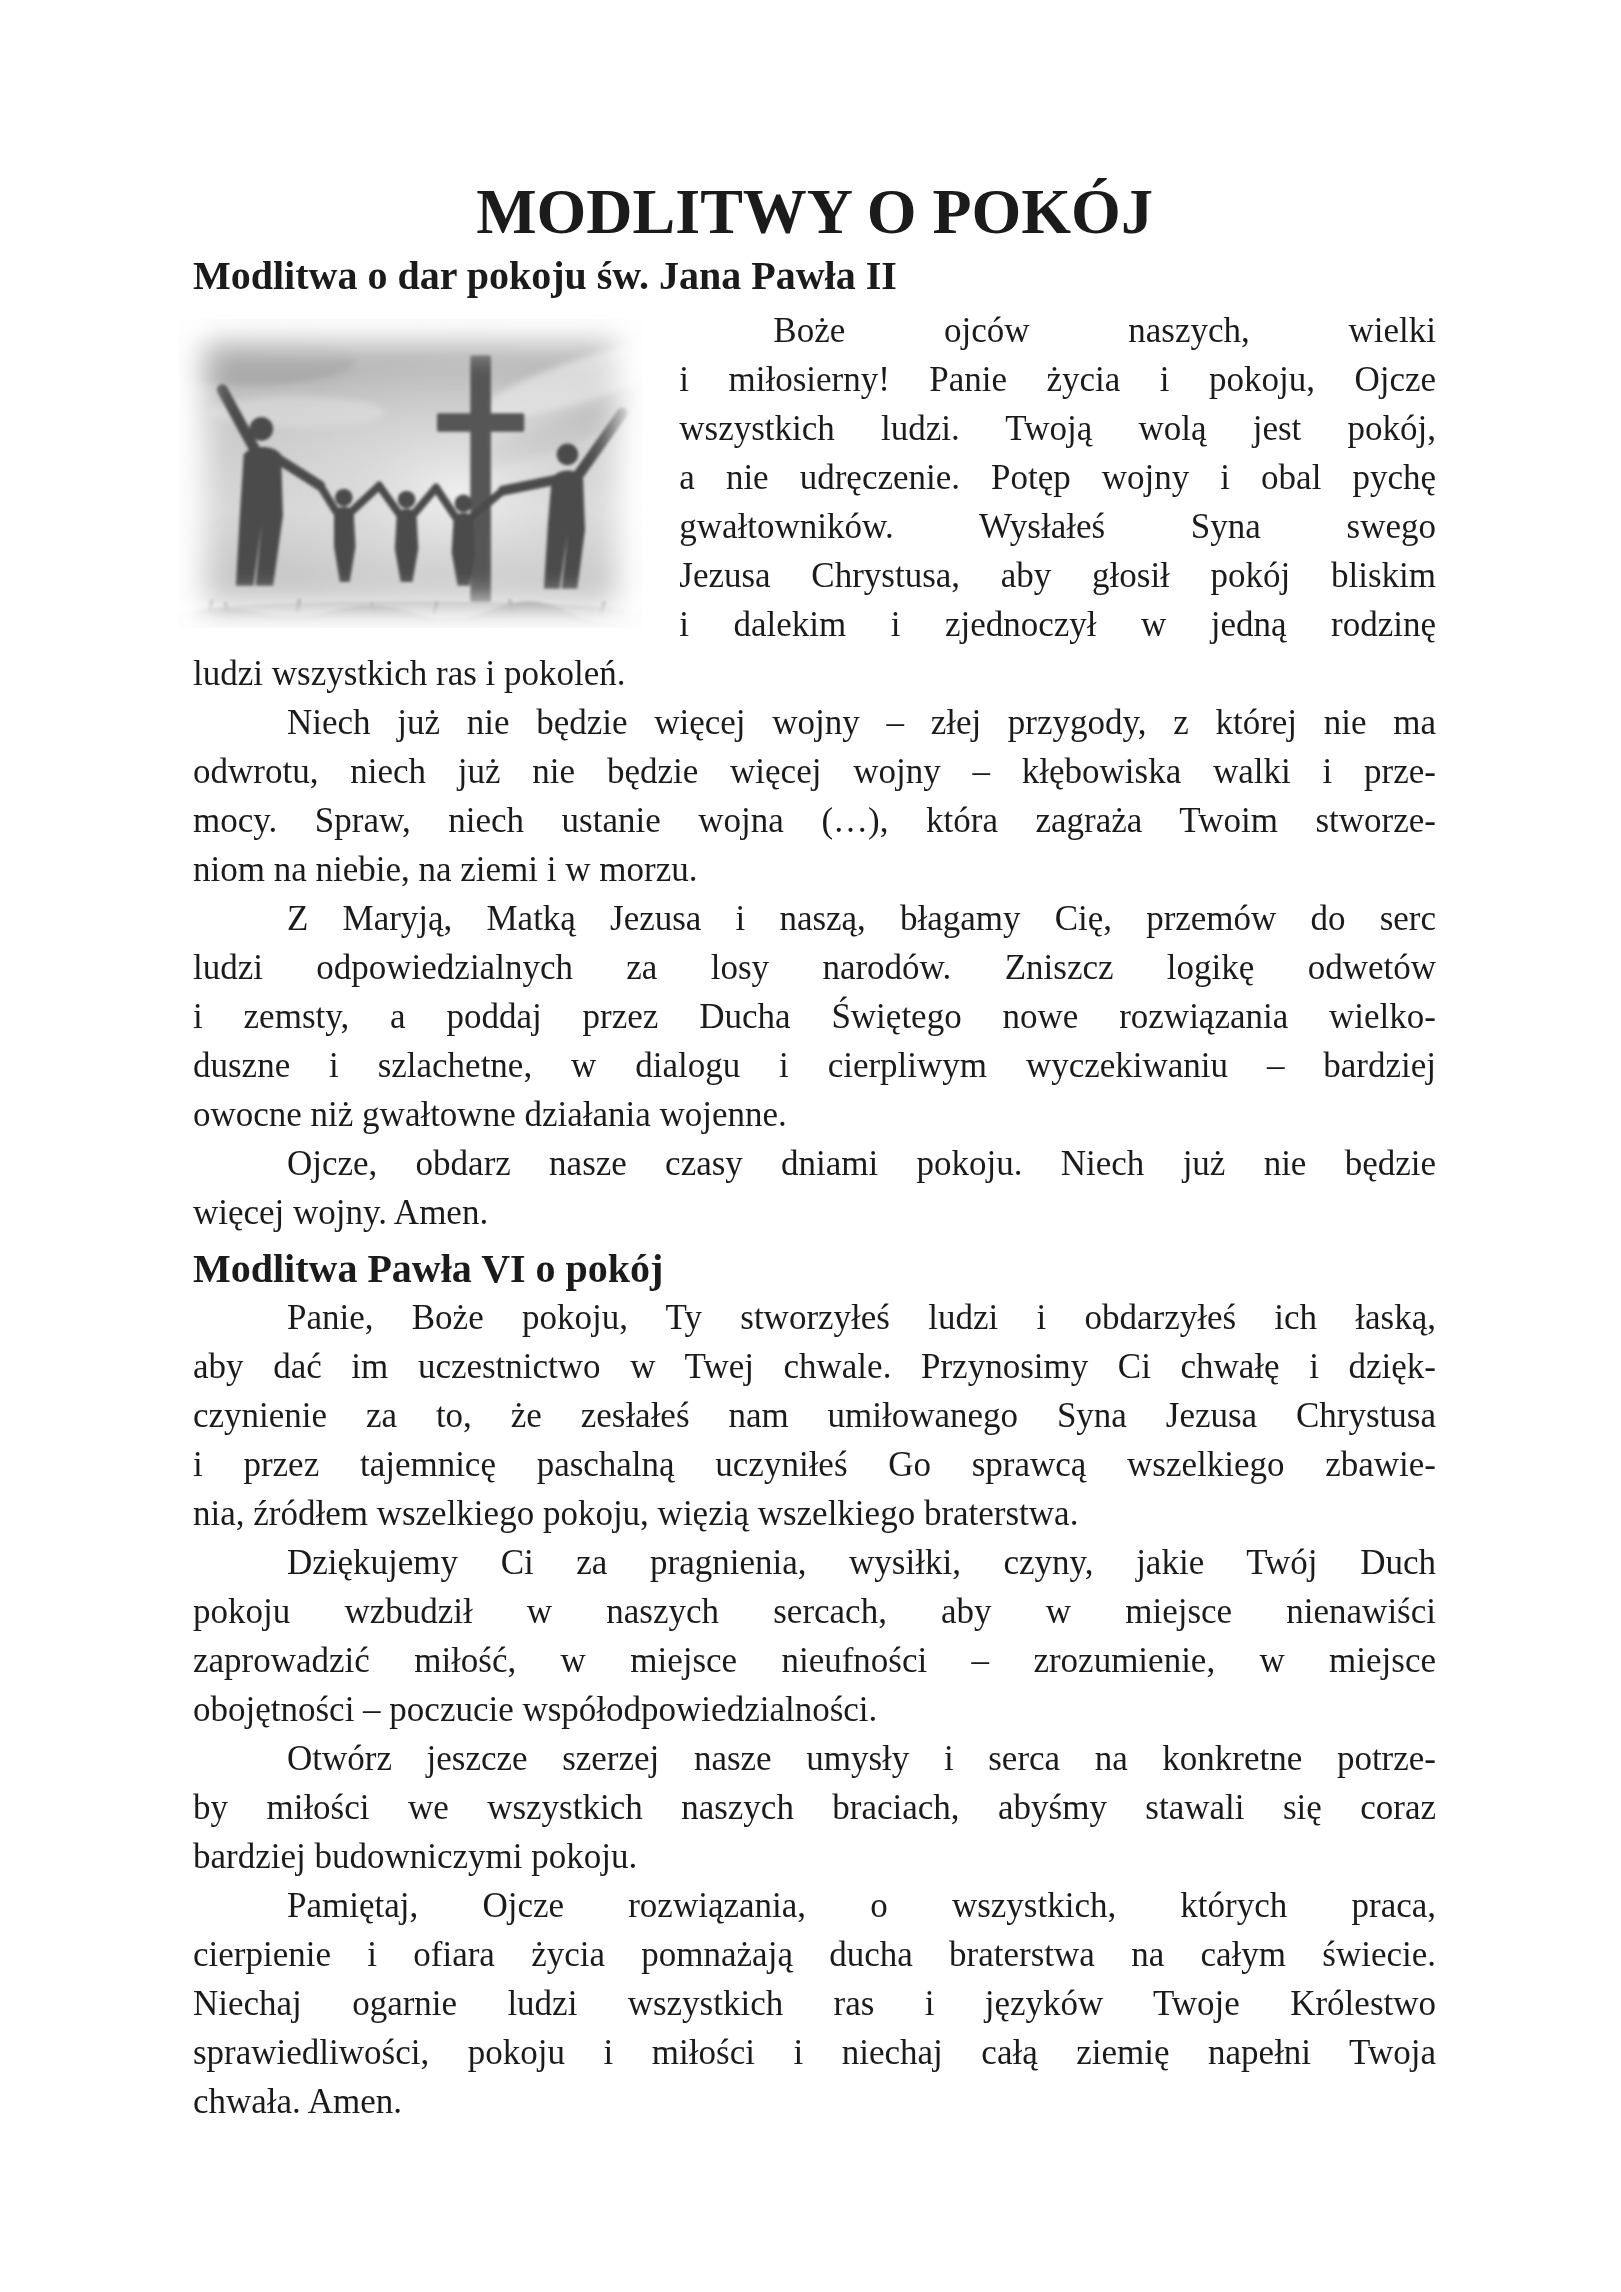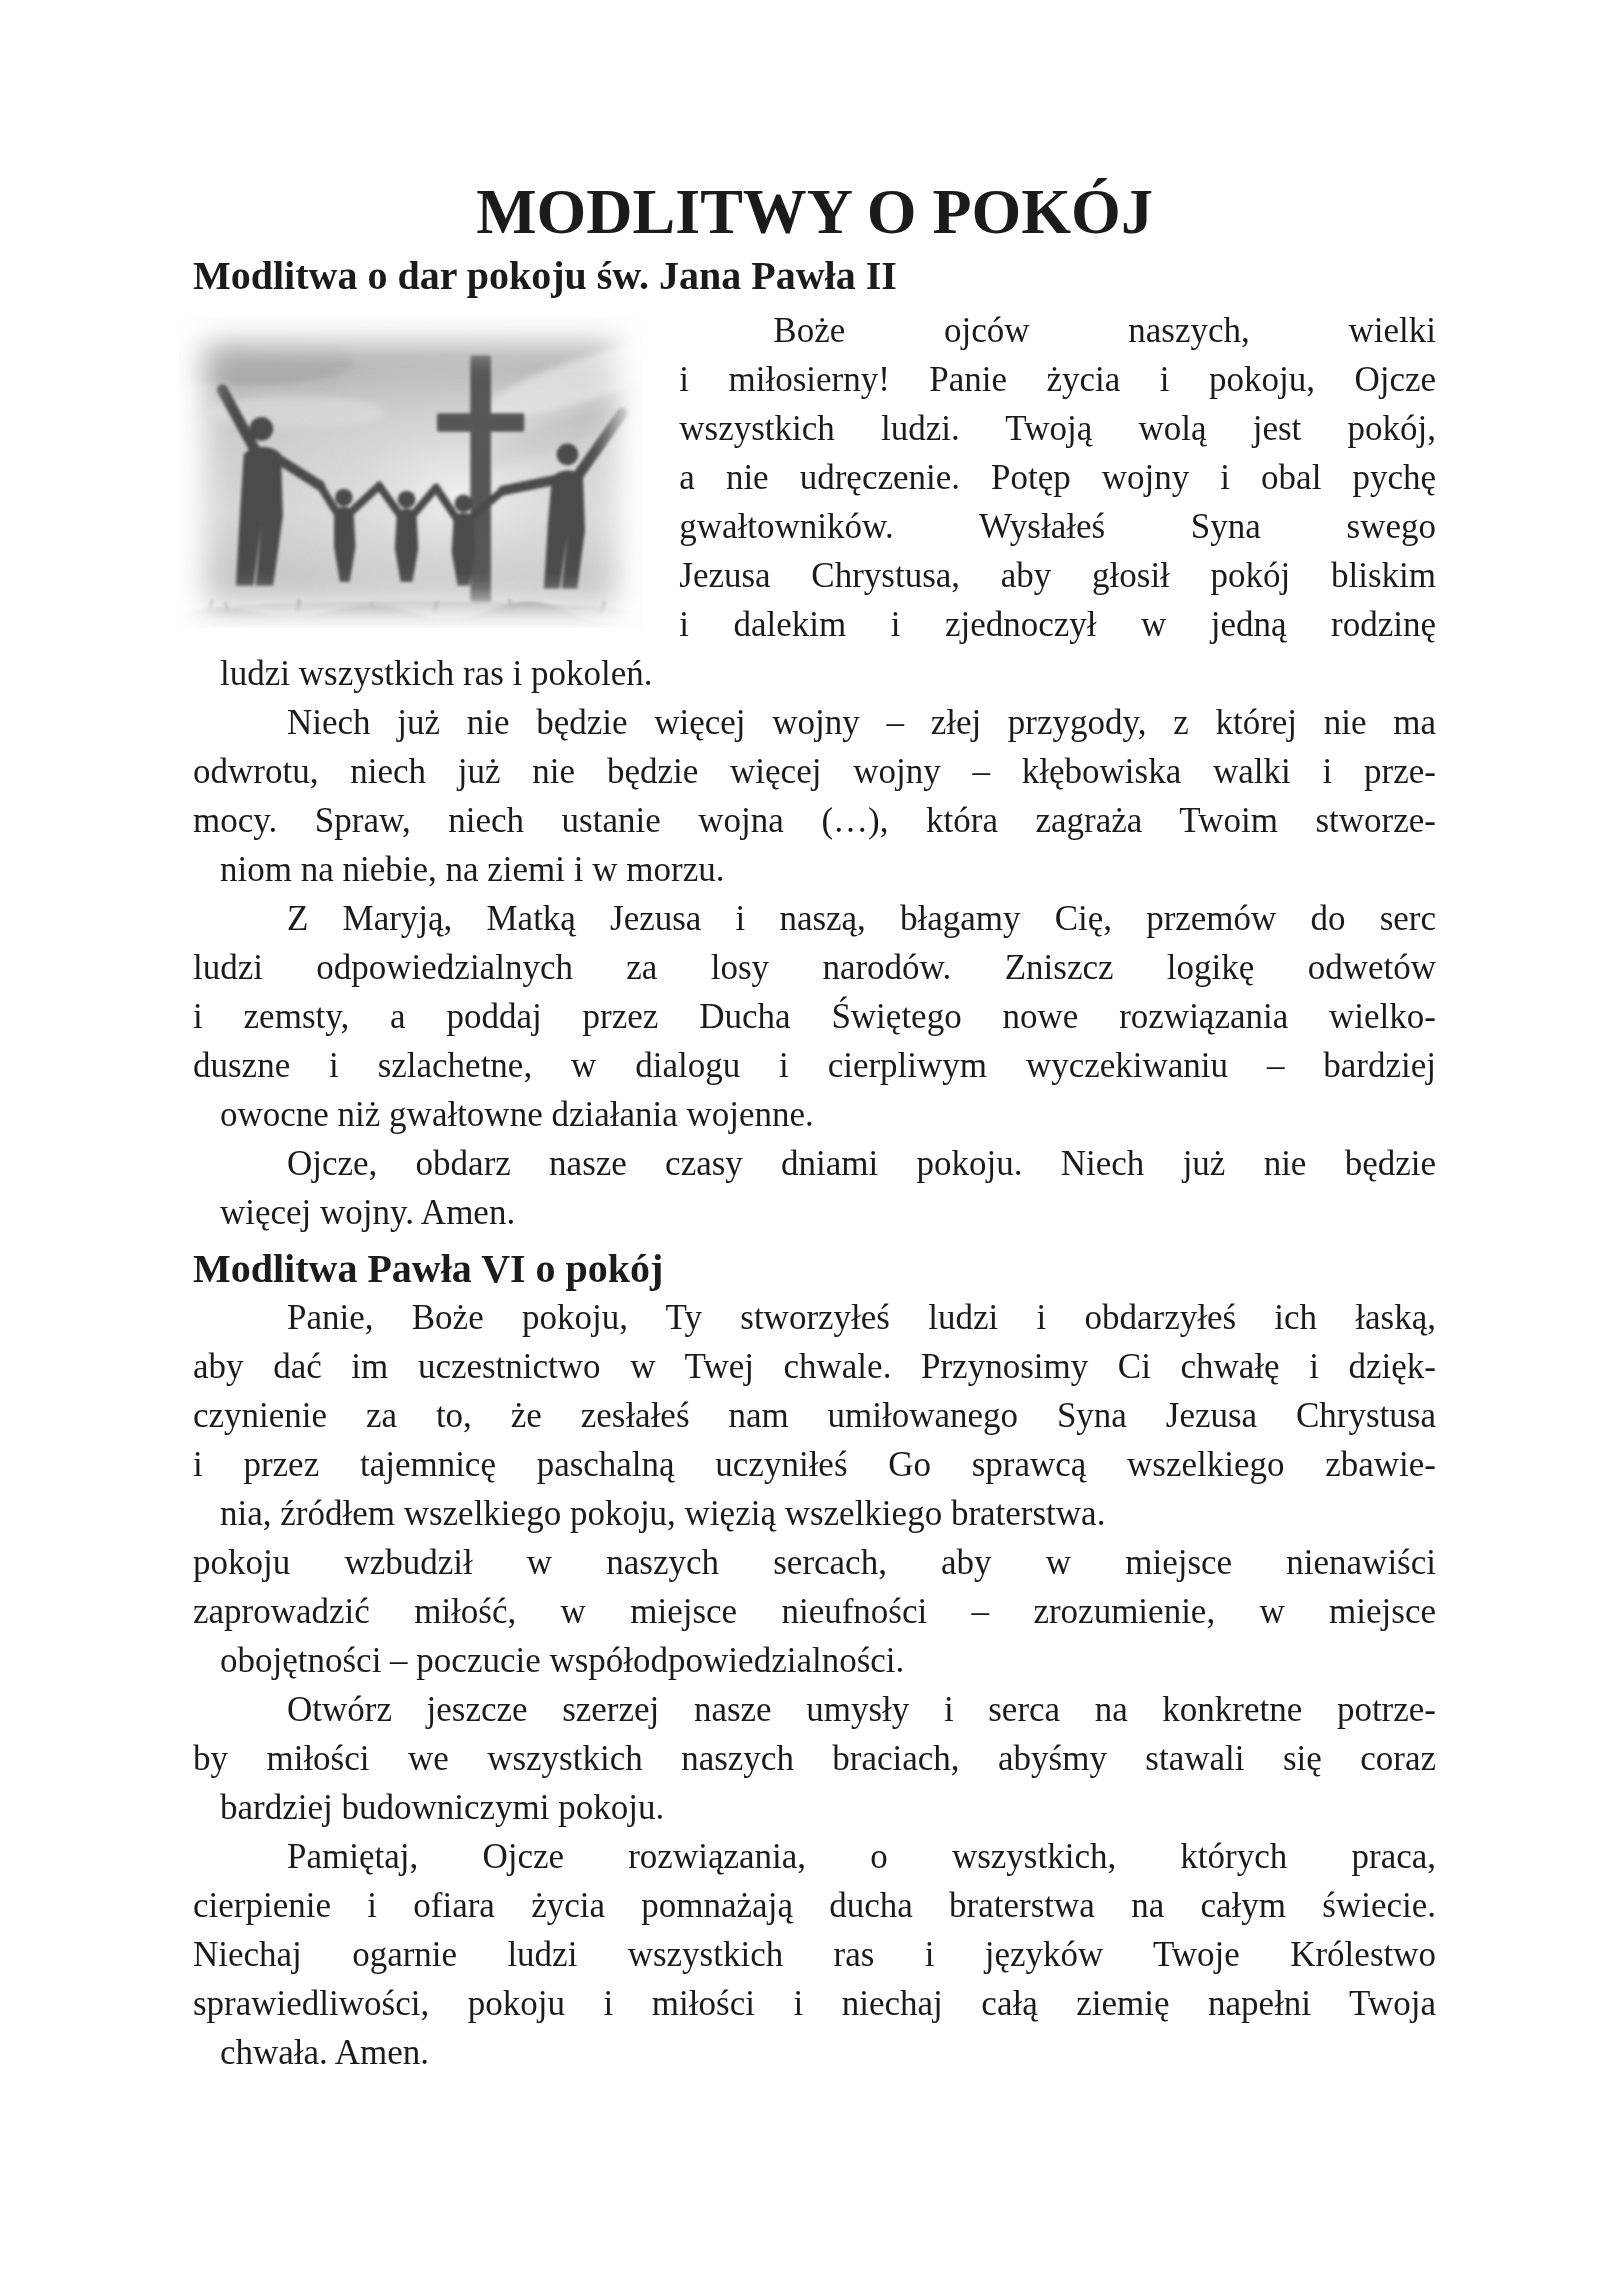--- a/index.html
+++ b/index.html
@@ -34,21 +34,21 @@
   }
   .flow { }
   .line {
     font-size: 35px;
     line-height: 49px;
     text-align: justify;
     text-align-last: justify;
     text-justify: inter-word;
   }
   .line.indent { text-indent: 94px; }
-  .line.last { text-align-last: left; margin-left: 27px; }
+  .line.last { text-align-last: left; }
   figure.prayer-photo {
     float: left;
     width: 463px; height: 309px;
     margin: 13.7px 37px 9.8px -13.7px;
     padding: 0;
     position: relative;
     overflow: hidden;
   }
   figure.prayer-photo .feather {
     position: absolute; inset: 0;
@@ -166,20 +166,21 @@
 
   <section>
     <h2 class="section-heading second">Modlitwa Pawła VI o pokój</h2>
     <div class="flow" id="flow-1">
 
     <div class="line indent">Panie, Boże pokoju, Ty stworzyłeś ludzi i obdarzyłeś ich łaską,</div>
         <div class="line">aby dać im uczestnictwo w Twej chwale. Przynosimy Ci chwałę i dzięk-</div>
         <div class="line">czynienie za to, że zesłałeś nam umiłowanego Syna Jezusa Chrystusa</div>
         <div class="line">i przez tajemnicę paschalną uczyniłeś Go sprawcą wszelkiego zbawie-</div>
         <div class="line last">nia, źródłem wszelkiego pokoju, więzią wszelkiego braterstwa.</div>
+        <div class="line indent">Dziękujemy Ci za pragnienia, wysiłki, czyny, jakie Twój Duch</div>
         <div class="line">pokoju wzbudził w naszych sercach, aby w miejsce nienawiści</div>
         <div class="line">zaprowadzić miłość, w miejsce nieufności – zrozumienie, w miejsce</div>
         <div class="line last">obojętności – poczucie współodpowiedzialności.</div>
         <div class="line indent">Otwórz jeszcze szerzej nasze umysły i serca na konkretne potrze-</div>
         <div class="line">by miłości we wszystkich naszych braciach, abyśmy stawali się coraz</div>
         <div class="line last">bardziej budowniczymi pokoju.</div>
         <div class="line indent">Pamiętaj, Ojcze rozwiązania, o wszystkich, których praca,</div>
         <div class="line">cierpienie i ofiara życia pomnażają ducha braterstwa na całym świecie.</div>
         <div class="line">Niechaj ogarnie ludzi wszystkich ras i języków Twoje Królestwo</div>
         <div class="line">sprawiedliwości, pokoju i miłości i niechaj całą ziemię napełni Twoja</div>

